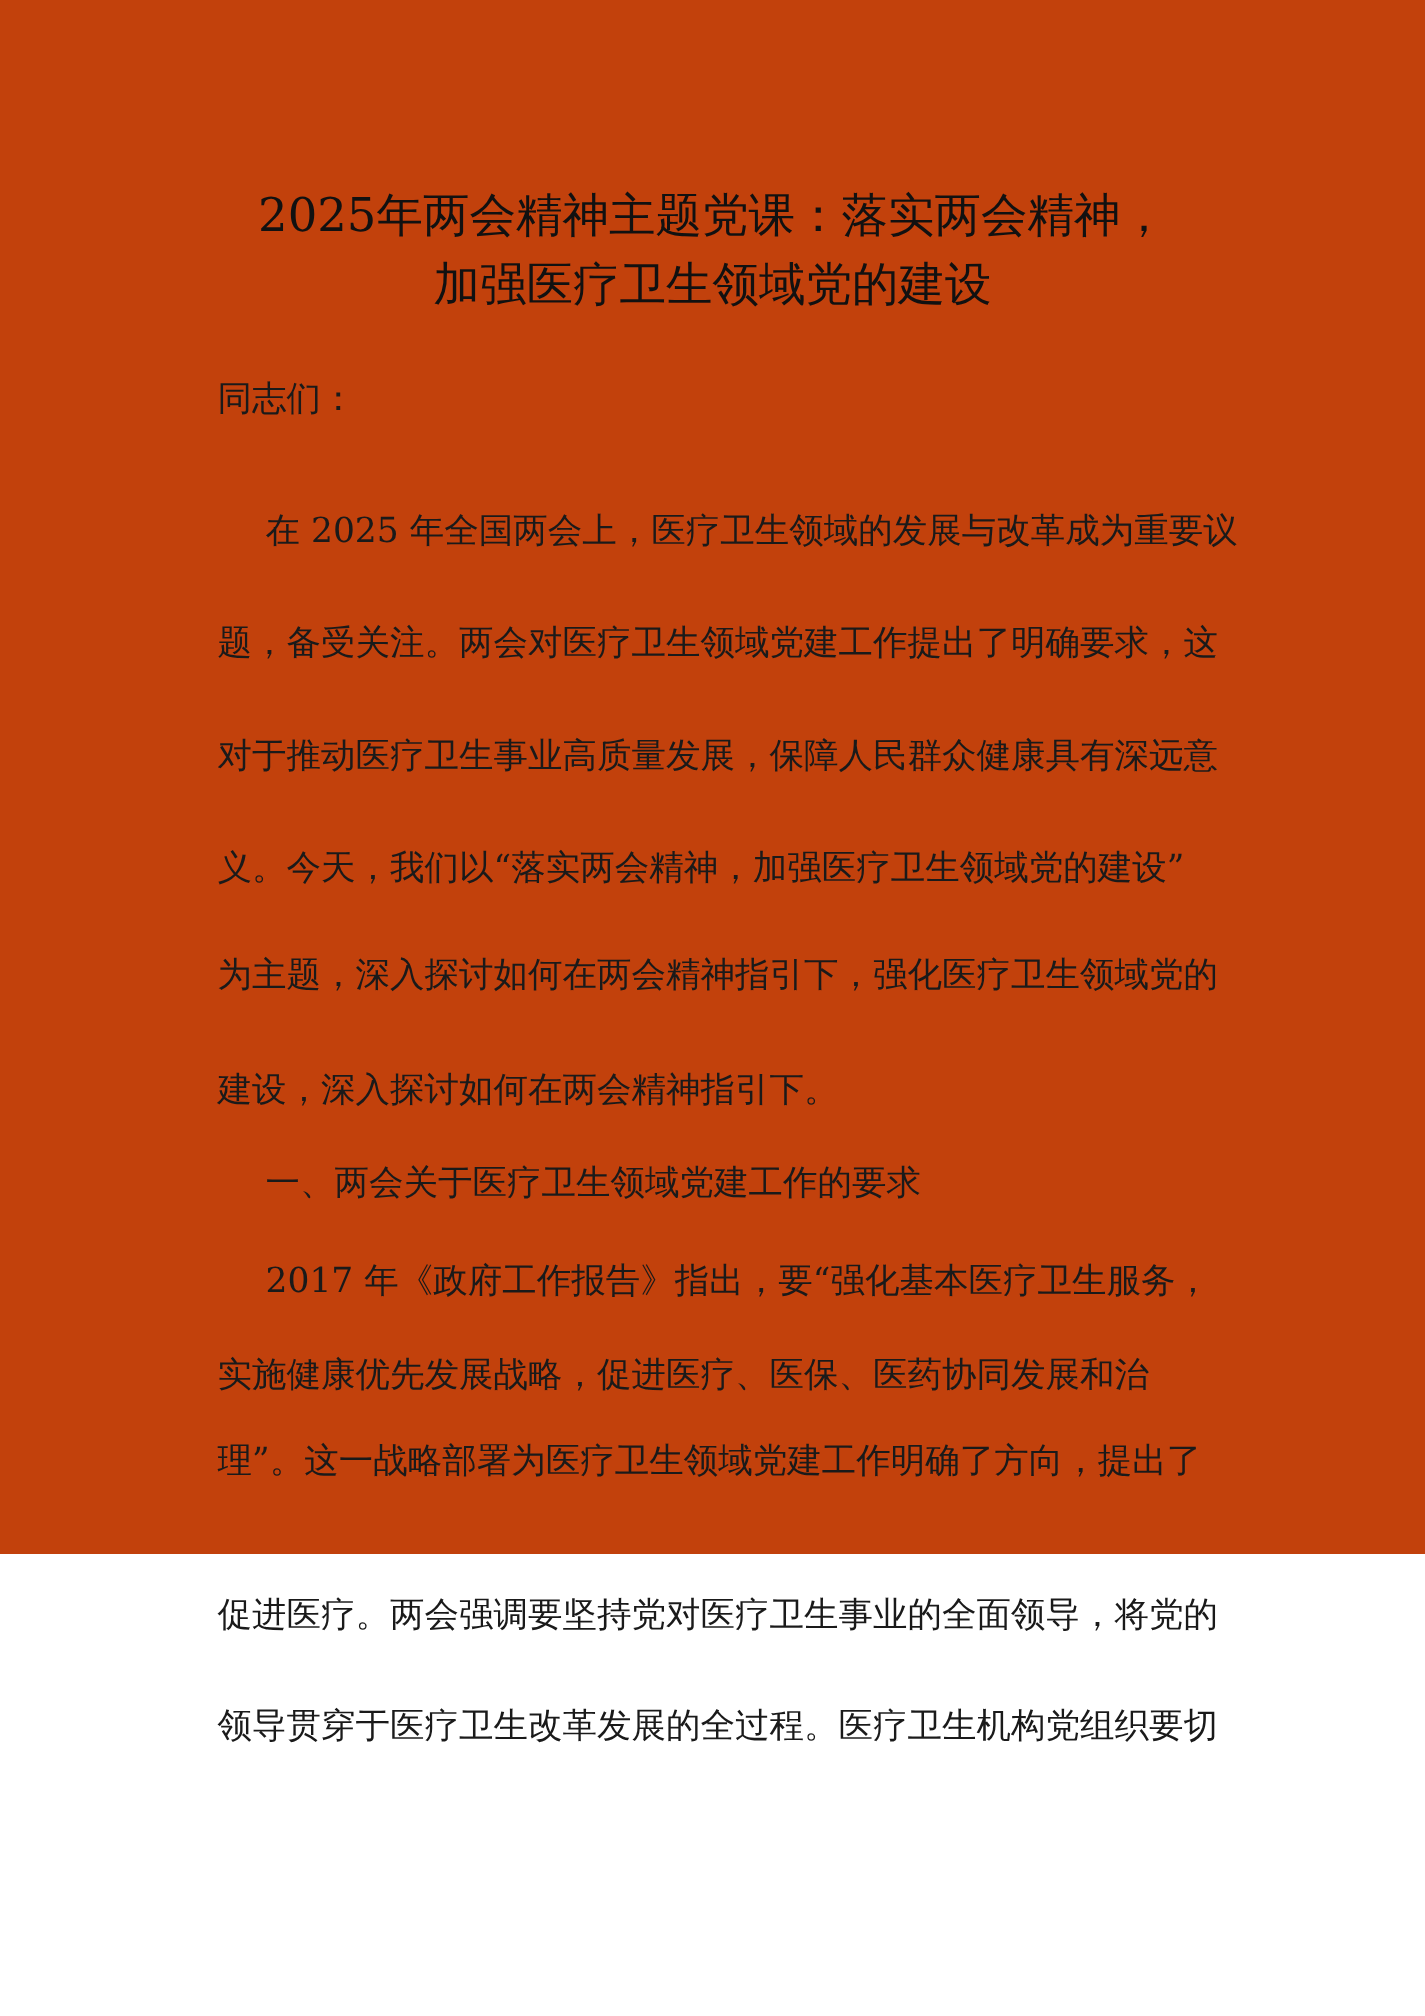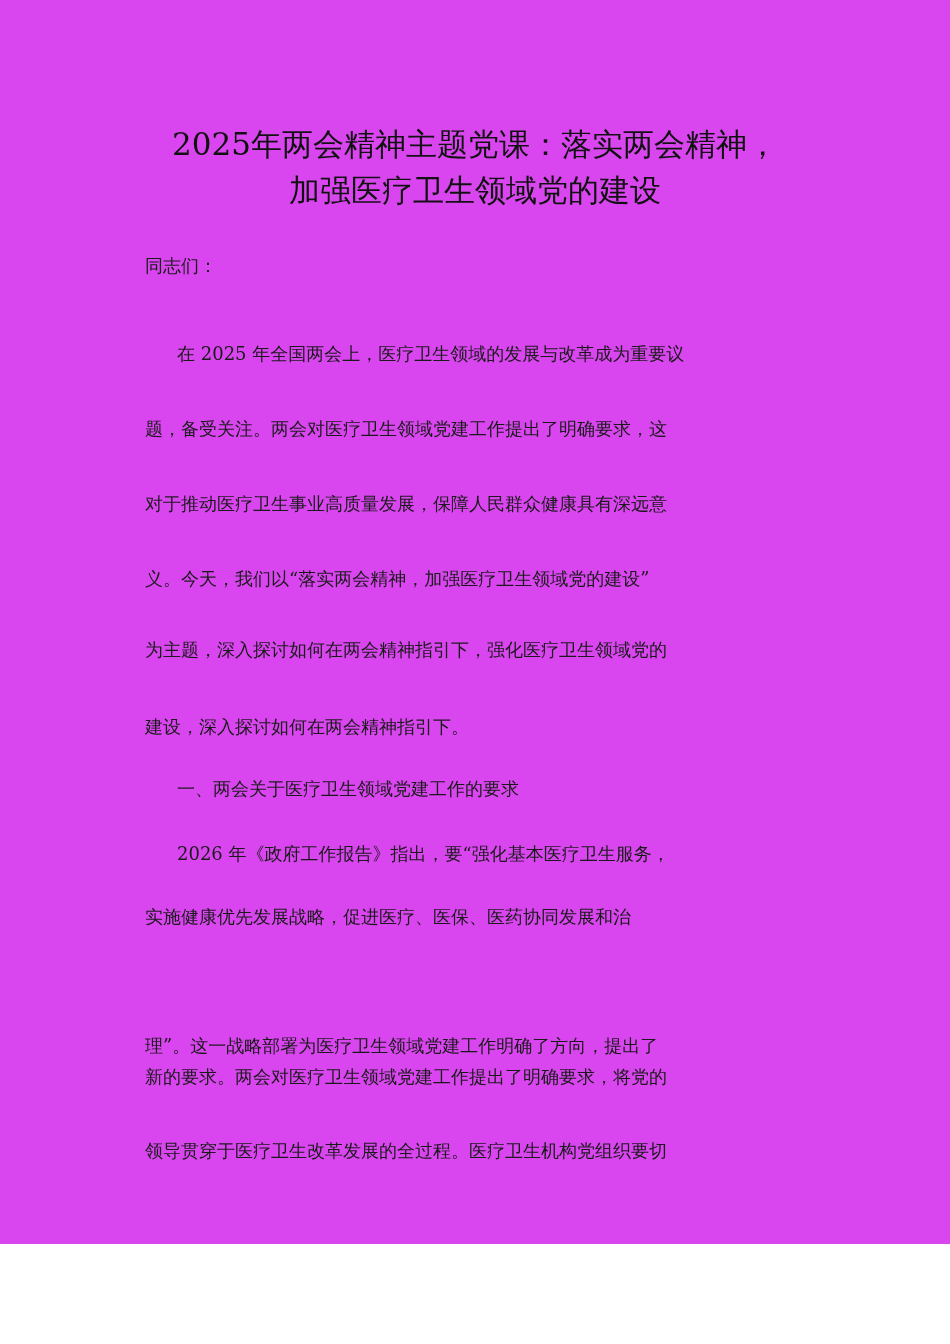--- a/index.html
+++ b/index.html
@@ -12,39 +12,39 @@
       height: 1344px;
       position: relative;
       overflow: hidden;
       font-family: "DejaVu Serif", "Liberation Serif", serif;
       color: #1a1a1a;
     }
     .page {
       position: absolute;
       left: 0; top: 0;
       width: 950px;
-      height: 1244px;
-      background: #d946ef;
+      height: 1036px;
+      background: #c2410c;
     }
     .title {
       position: absolute;
       left: 0;
       width: 950px;
       text-align: center;
       font-size: 31px;
       line-height: 44px;
       color: #111111;
       white-space: nowrap;
     }
     .title.l1 { top: 122px; }
     .title.l2 { top: 168px; }
     .line {
       position: absolute;
       left: 145px;
-      font-size: 18px;
+      font-size: 23px;
       line-height: 28px;
       white-space: nowrap;
       color: #1a1a1a;
     }
     .indent { left: 177px; }
   </style>
 </head>
 <body>
 
 <div class="page">
@@ -56,19 +56,19 @@
 
   <div class="line indent" style="top:340px;">在 2025 年全国两会上，医疗卫生领域的发展与改革成为重要议</div>
   <div class="line" style="top:415px;">题，备受关注。两会对医疗卫生领域党建工作提出了明确要求，这</div>
   <div class="line" style="top:490px;">对于推动医疗卫生事业高质量发展，保障人民群众健康具有深远意</div>
   <div class="line" style="top:565px;">义。今天，我们以“落实两会精神，加强医疗卫生领域党的建设”</div>
   <div class="line" style="top:636px;">为主题，深入探讨如何在两会精神指引下，强化医疗卫生领域党的</div>
   <div class="line" style="top:713px;">建设，深入探讨如何在两会精神指引下。</div>
 
   <div class="line indent" style="top:775px;text-align:right;">一、两会关于医疗卫生领域党建工作的要求</div>
 
-  <div class="line indent" style="top:840px;">2026 年《政府工作报告》指出，要“强化基本医疗卫生服务，</div>
+  <div class="line indent" style="top:840px;">2017 年《政府工作报告》指出，要“强化基本医疗卫生服务，</div>
   <div class="line" style="top:903px;">实施健康优先发展战略，促进医疗、医保、医药协同发展和治</div>
-  <div class="line" style="top:1032px;">理”。这一战略部署为医疗卫生领域党建工作明确了方向，提出了</div>
-  <div class="line" style="top:1063px;">新的要求。两会对医疗卫生领域党建工作提出了明确要求，将党的</div>
+  <div class="line" style="top:960px;">理”。这一战略部署为医疗卫生领域党建工作明确了方向，提出了</div>
+  <div class="line" style="top:1063px;">促进医疗。两会强调要坚持党对医疗卫生事业的全面领导，将党的</div>
   <div class="line" style="top:1138px;font-family:Liberation Mono, monospace;">领导贯穿于医疗卫生改革发展的全过程。医疗卫生机构党组织要切</div>
 
 </div>
 
 </body></html>

